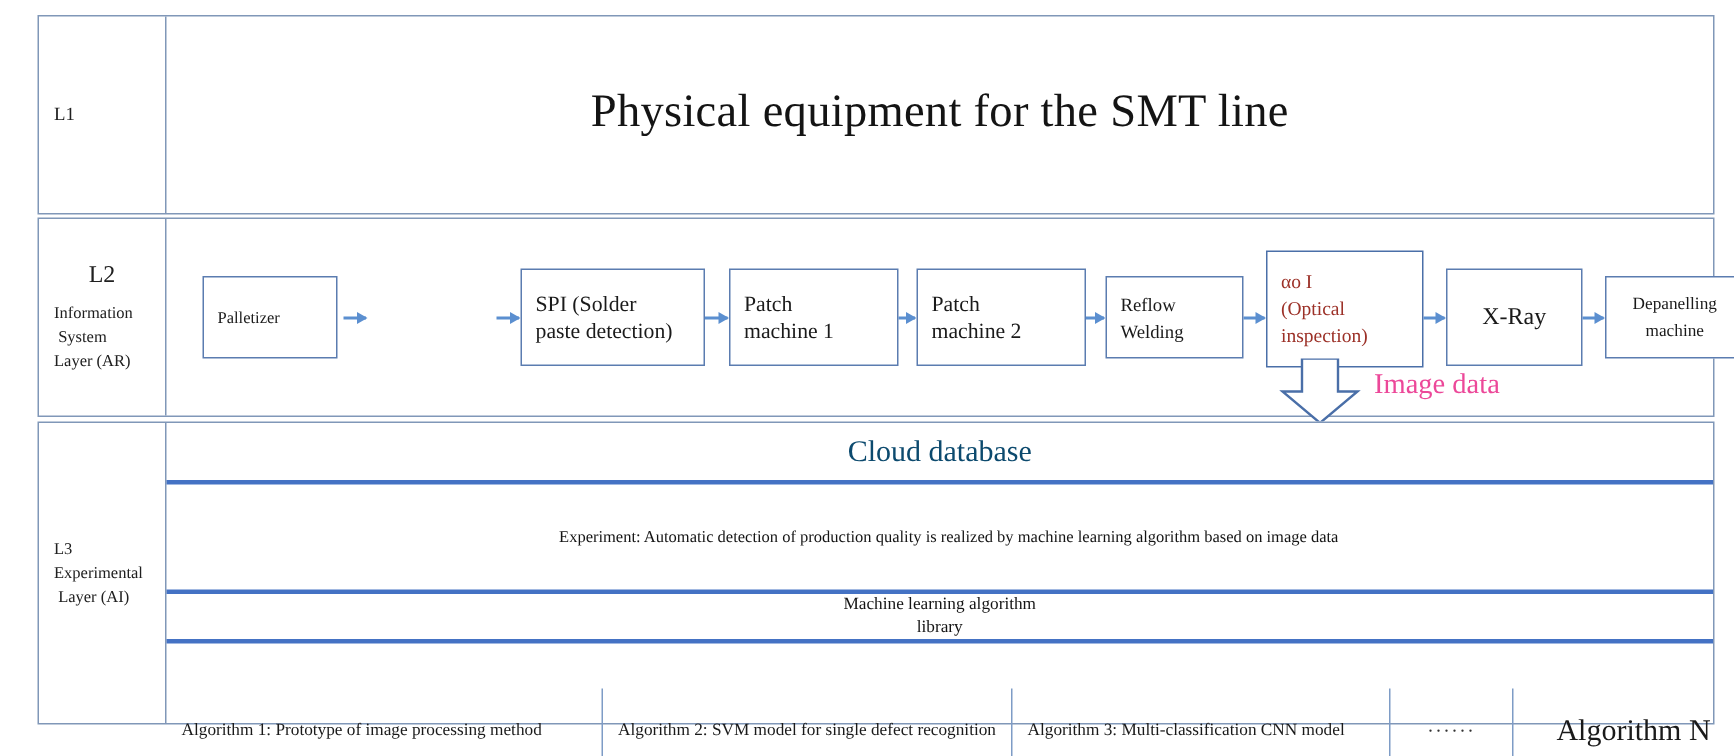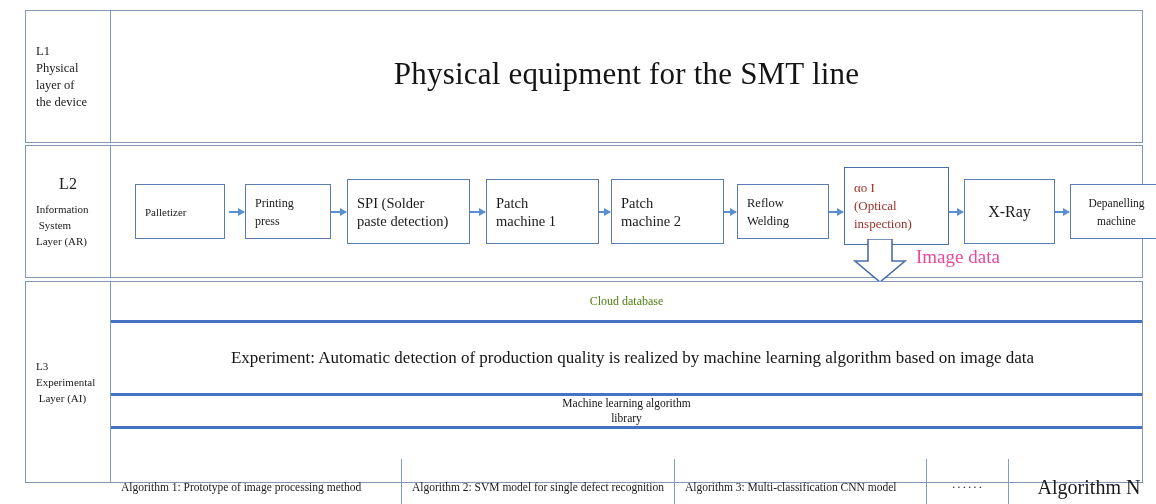--- a/index.html
+++ b/index.html
@@ -164,30 +164,30 @@
   #rule-1 { top: 38px; }
   #rule-2 { top: 111px; }
   #rule-3 { top: 144px; }
 
   #cloud-db {
     position: absolute;
     left: 0; right: 0; top: 0; height: 38px;
     display: flex;
     align-items: center;
     justify-content: center;
-    font-size: 12px;
-    color: #4d7c0f;
+    font-size: 20px;
+    color: #0c4a6e;
   }
   #experiment-text {
     position: absolute;
     left: 12px; right: 0; top: 40px; height: 71px;
     display: flex;
     align-items: center;
     justify-content: center;
-    font-size: 17px;
+    font-size: 11px;
     color: #141414;
     text-align: center;
     padding: 0 12px;
     box-sizing: border-box;
   }
   #ml-library {
     position: absolute;
     left: 0; right: 0; top: 113px; height: 31px;
     display: flex;
     align-items: flex-end;
@@ -222,42 +222,36 @@
   .algo-cell.dots { font-size: 13px; letter-spacing: 1px; color: #333; }
 </style>
 </head>
 <body>
 
 <div id="canvas">
 
   <div class="layer-row" id="layer-l1">
     <div class="label-col" id="l1-label">
       <div class="lbl-main">L1</div>
-      <div class="lbl-main">
-        Physical<br>layer of<br>the device
-      </div>
     </div>
     <div id="l1-title">Physical equipment for the SMT line</div>
   </div>
 
   <div class="layer-row" id="layer-l2">
     <div class="label-col" id="l2-label">
       <div class="lbl-main">L2</div>
       <div class="lbl-sub">
         Information<br>&nbsp;System<br>Layer (AR)
       </div>
     </div>
     <div id="l2-chain">
         <div class="proc-box" style="left: 24px; top: 38px; width: 90px; height: 55px; font-size: 11px;">
           <span>Palletizer</span>
         </div>
         <div class="arrow" style="left: 118px; width: 15px; top: 65px;"></div>
-        <div class="proc-box" style="left: 134px; top: 38px; width: 86px; height: 55px; font-size: 12px;">
-          <span>Printing<br>press</span>
-        </div>
         <div class="arrow" style="left: 220px; width: 15px; top: 65px;"></div>
         <div class="proc-box" style="left: 236px; top: 33px; width: 123px; height: 65px; font-size: 14.5px;">
           <span>SPI (Solder<br>paste detection)</span>
         </div>
         <div class="arrow" style="left: 359px; width: 15px; top: 65px;"></div>
         <div class="proc-box" style="left: 375px; top: 33px; width: 113px; height: 65px; font-size: 14.5px;">
           <span>Patch<br>machine 1</span>
         </div>
         <div class="arrow" style="left: 488px; width: 11px; top: 65px;"></div>
         <div class="proc-box" style="left: 500px; top: 33px; width: 113px; height: 65px; font-size: 14.5px;">

